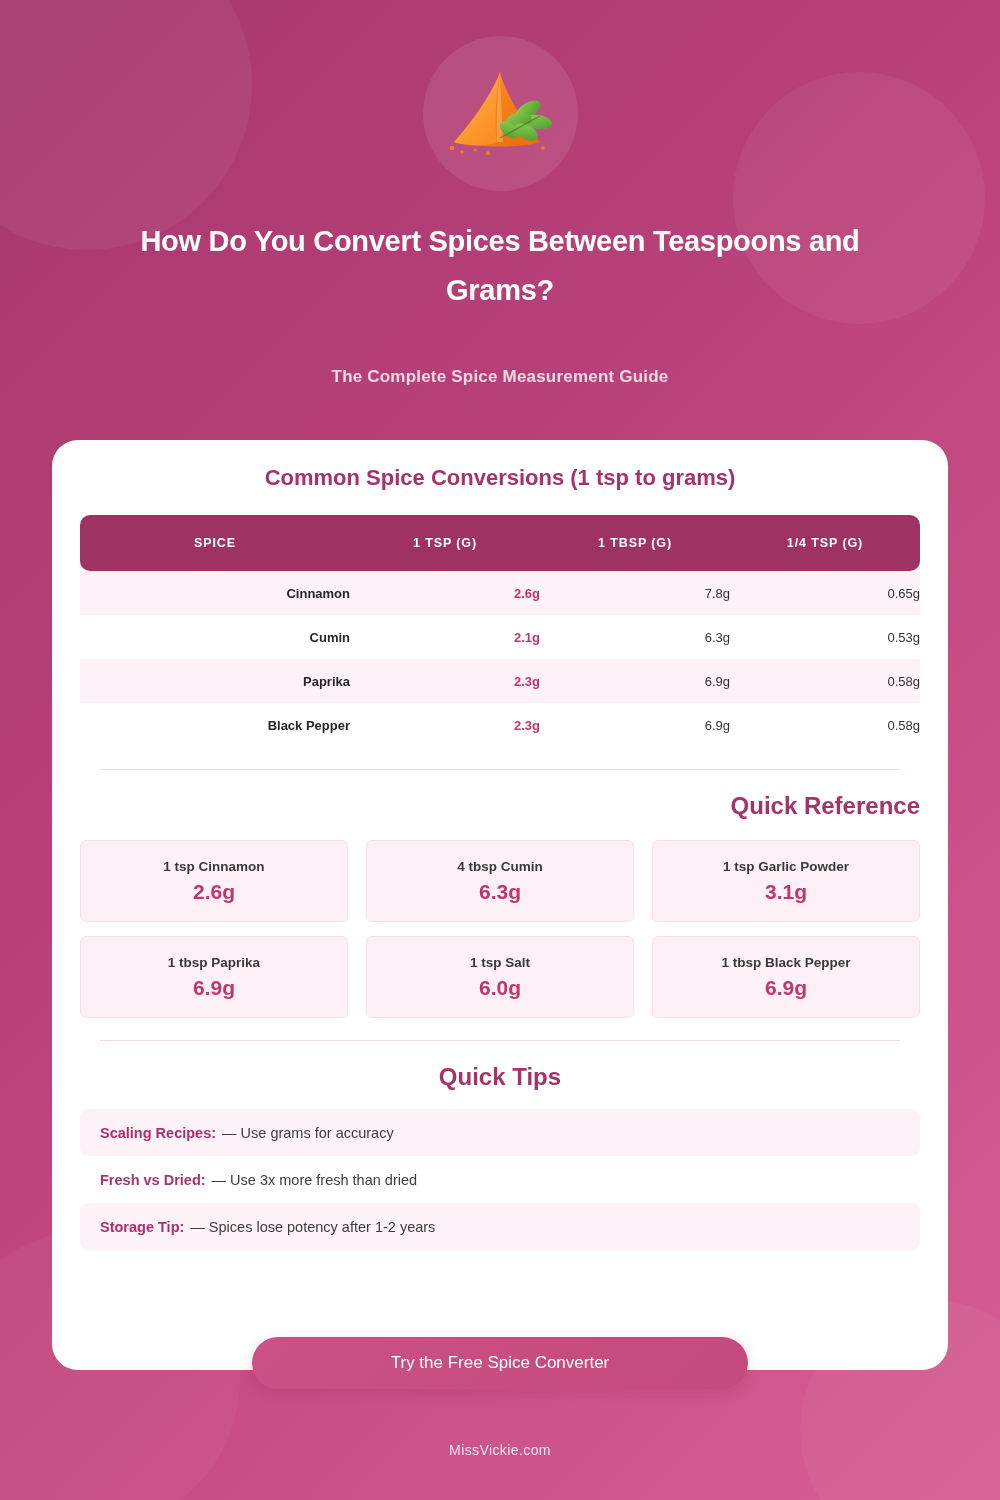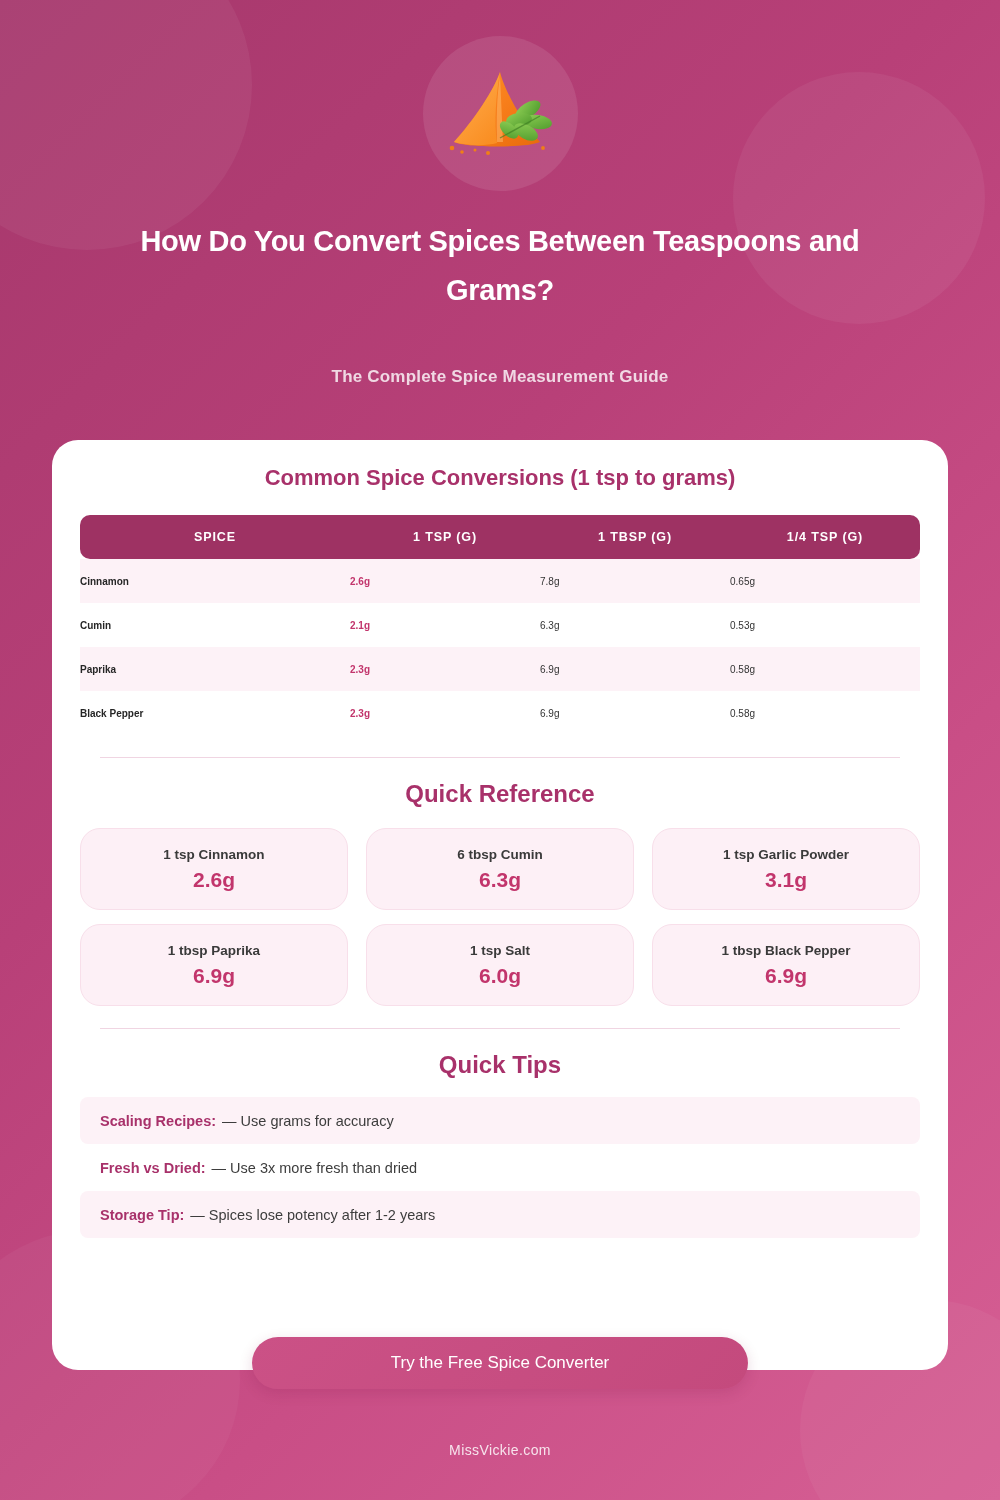--- a/index.html
+++ b/index.html
@@ -89,48 +89,48 @@
     z-index: 3;
     padding: 0 28px;
   }
 
   .section-title {
     text-align: center;
     color: #a8316a;
     font-weight: bold;
   }
   .title-table { font-size: 22px; padding-top: 25px; }
-  .title-qref  { font-size: 24px; padding-top: 2px; }
+  .title-qref  { font-size: 24px; padding-top: 2px; text-align: right; }
   .title-tips  { font-size: 24px; padding-top: 2px; }
 
   
   .conv-table {
     margin-top: 24px;
     width: 840px;
     border-collapse: separate;
     border-spacing: 0;
     table-layout: fixed;
   }
   .conv-table thead th {
     background: #9e3263;
     color: #ffffff;
     font-size: 12.5px;
     font-weight: bold;
     letter-spacing: 0.9px;
-    height: 44px;
+    height: 56px;
     vertical-align: middle;
   }
   .conv-table thead th:first-child { border-radius: 10px 0 0 10px; }
   .conv-table thead th:last-child  { border-radius: 0 10px 10px 0; }
 
   .conv-table tbody td {
     height: 44px;
-    font-size: 10px;
+    font-size: 13px;
     color: #333333;
-    text-align: left;
+    text-align: right;
     vertical-align: middle;
   }
   .conv-table tbody tr:nth-child(odd) td { background: #fdf2f7; }
   .conv-table tbody tr:nth-child(even) td { background: #ffffff; }
   .conv-table tbody td.c-spice { font-weight: bold; color: #262626; }
   .conv-table tbody td.c-accent { font-weight: bold; color: #c2356c; }
 
   .divider {
     width: 800px;
     height: 1px;
@@ -142,21 +142,21 @@
   .qref-grid {
     margin: 20px auto 0;
     width: 840px;
     display: grid;
     grid-template-columns: repeat(3, 1fr);
     gap: 14px 18px;
   }
   .qref-card {
     background: #fdf0f6;
     border: 1px solid #f8dfea;
-    border-radius: 20px;
+    border-radius: 6px;
     height: 82px;
     display: flex;
     flex-direction: column;
     align-items: center;
     justify-content: center;
     gap: 6px;
   }
   .qref-label {
     font-size: 13.5px;
     font-weight: bold;
@@ -330,21 +330,21 @@
   <div class="divider"></div>
 
   <div class="section-title title-qref">Quick Reference</div>
 
   <div class="qref-grid">
     <div class="qref-card">
       <div class="qref-label">1 tsp Cinnamon</div>
       <div class="qref-value">2.6g</div>
     </div>
     <div class="qref-card">
-      <div class="qref-label">6 tbsp Cumin</div>
+      <div class="qref-label">4 tbsp Cumin</div>
       <div class="qref-value">6.3g</div>
     </div>
     <div class="qref-card">
       <div class="qref-label">1 tsp Garlic Powder</div>
       <div class="qref-value">3.1g</div>
     </div>
     <div class="qref-card">
       <div class="qref-label">1 tbsp Paprika</div>
       <div class="qref-value">6.9g</div>
     </div>

